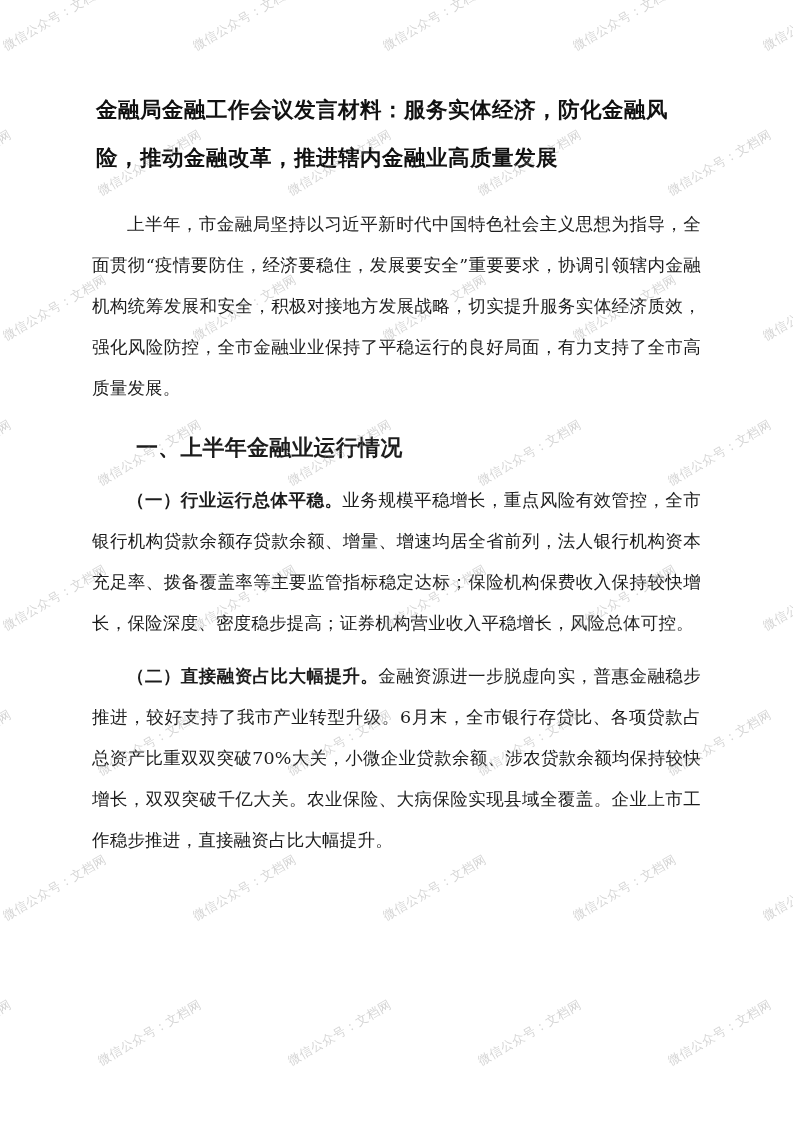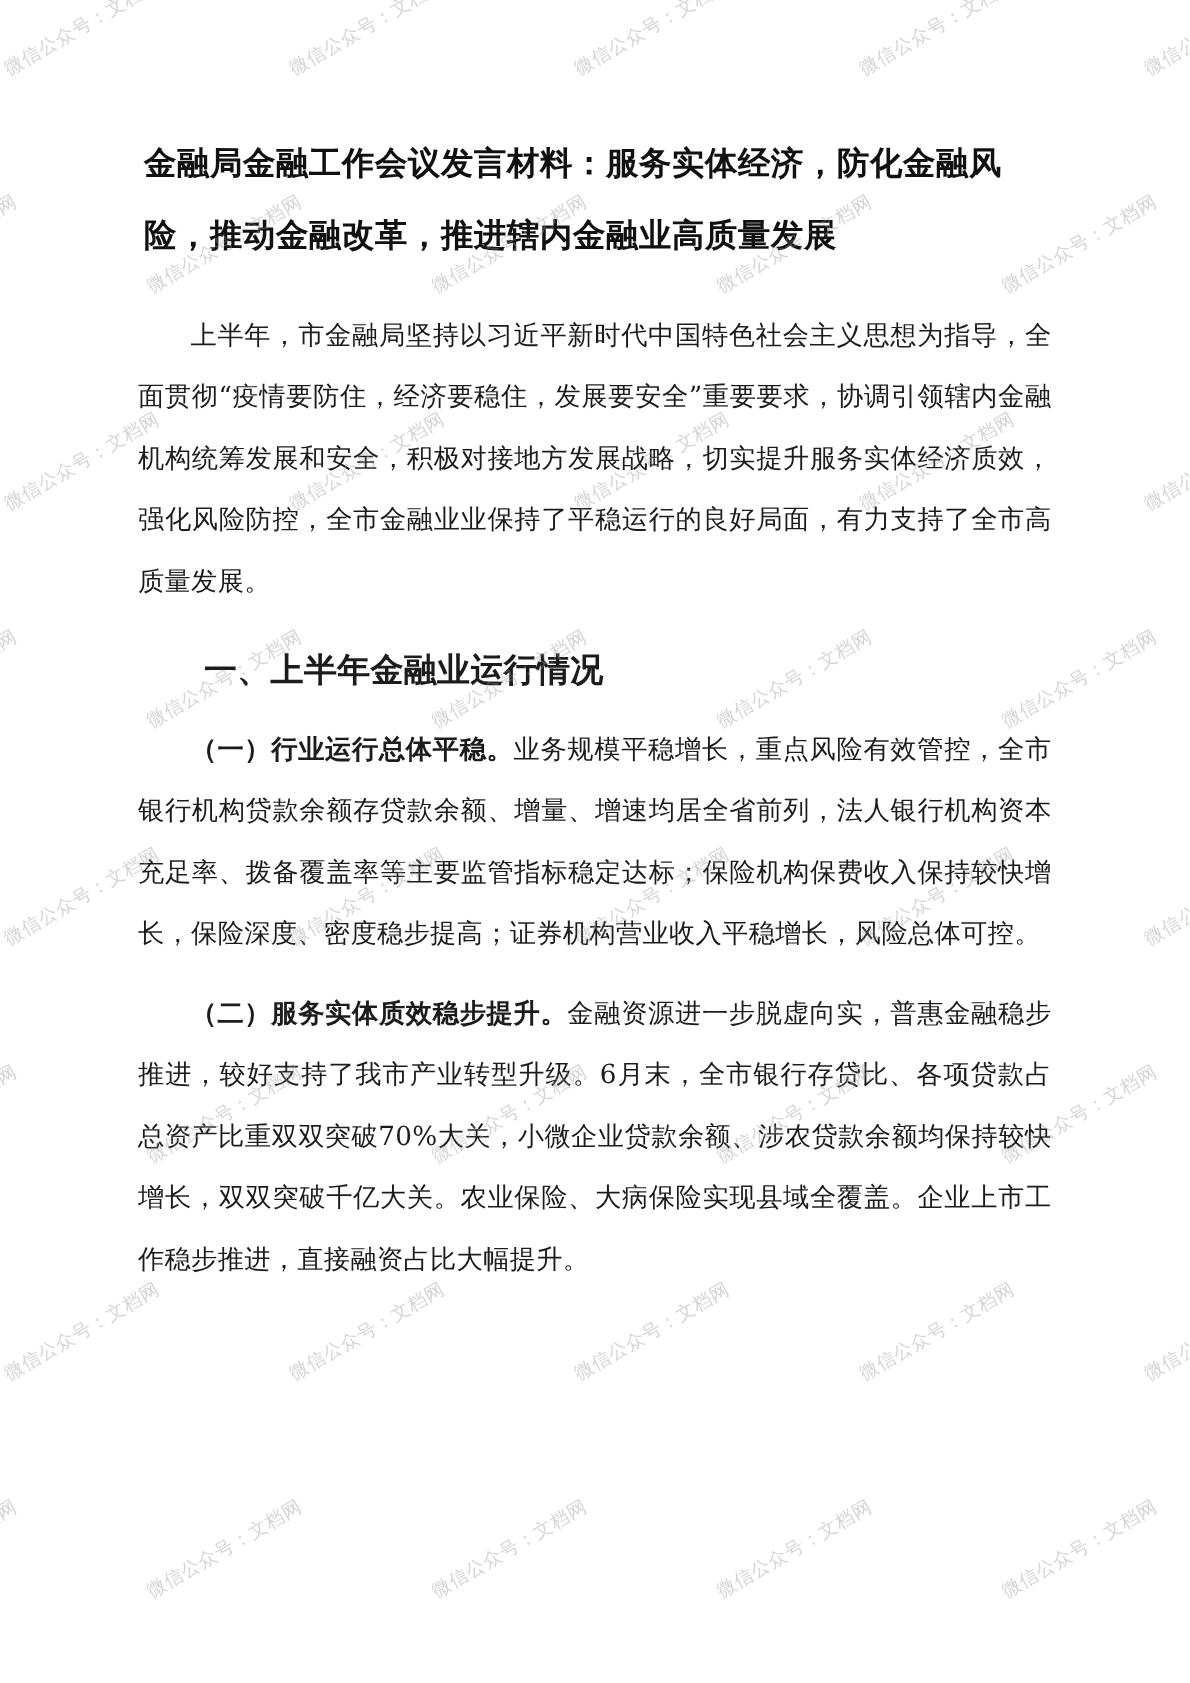--- a/index.html
+++ b/index.html
@@ -92,21 +92,21 @@
   <div class="spacer-md"></div>
 
   <p class="para heading">一、上半年金融业运行情况</p>
 
   <div class="spacer-sm"></div>
 
   <p class="para"><span class="lead">（一）行业运行总体平稳。</span><span>业务规模平稳增长，重点风险有效管控，全市银行机构贷款余额存贷款余额、增量、增速均居全省前列，法人银行机构资本充足率、拨备覆盖率等主要监管指标稳定达标；保险机构保费收入保持较快增长，保险深度、密度稳步提高；证券机构营业收入平稳增长，风险总体可控。</span></p>
 
   <div class="spacer-sm"></div>
 
-  <p class="para"><span class="lead">（二）服务实体质效稳步提升。</span><span>金融资源进一步脱虚向实，普惠金融稳步推进，较好支持了我市产业转型升级。6月末，全市银行存贷比、各项贷款占总资产比重双双突破70%大关，小微企业贷款余额、涉农贷款余额均保持较快增长，双双突破千亿大关。农业保险、大病保险实现县域全覆盖。企业上市工作稳步推进，直接融资占比大幅提升。</span></p>
+  <p class="para"><span class="lead">（二）直接融资占比大幅提升。</span><span>金融资源进一步脱虚向实，普惠金融稳步推进，较好支持了我市产业转型升级。6月末，全市银行存贷比、各项贷款占总资产比重双双突破70%大关，小微企业贷款余额、涉农贷款余额均保持较快增长，双双突破千亿大关。农业保险、大病保险实现县域全覆盖。企业上市工作稳步推进，直接融资占比大幅提升。</span></p>
 
   <div class="spacer-sm"></div>
 
 
 </div>
 
 <div class="watermarks" id="watermark-layer">
     <span class="wm" style="left: 0px; top: 40px; color: rgb(154, 154, 154);">微信公众号：文档网</span>
     <span class="wm" style="left: 190px; top: 40px; color: rgb(154, 154, 154);">微信公众号：文档网</span>
     <span class="wm" style="left: 380px; top: 40px; color: rgb(154, 154, 154);">微信公众号：文档网</span>

